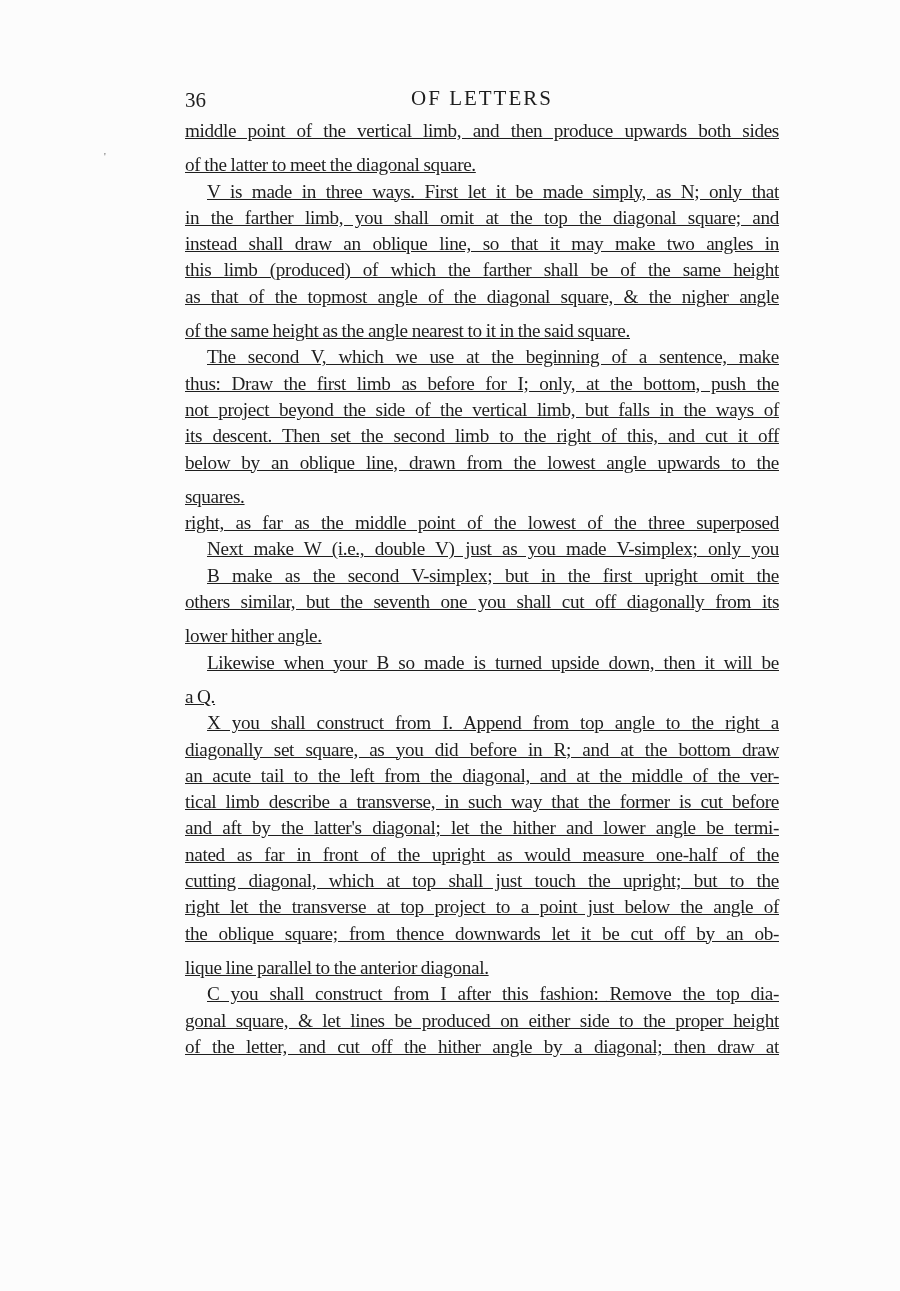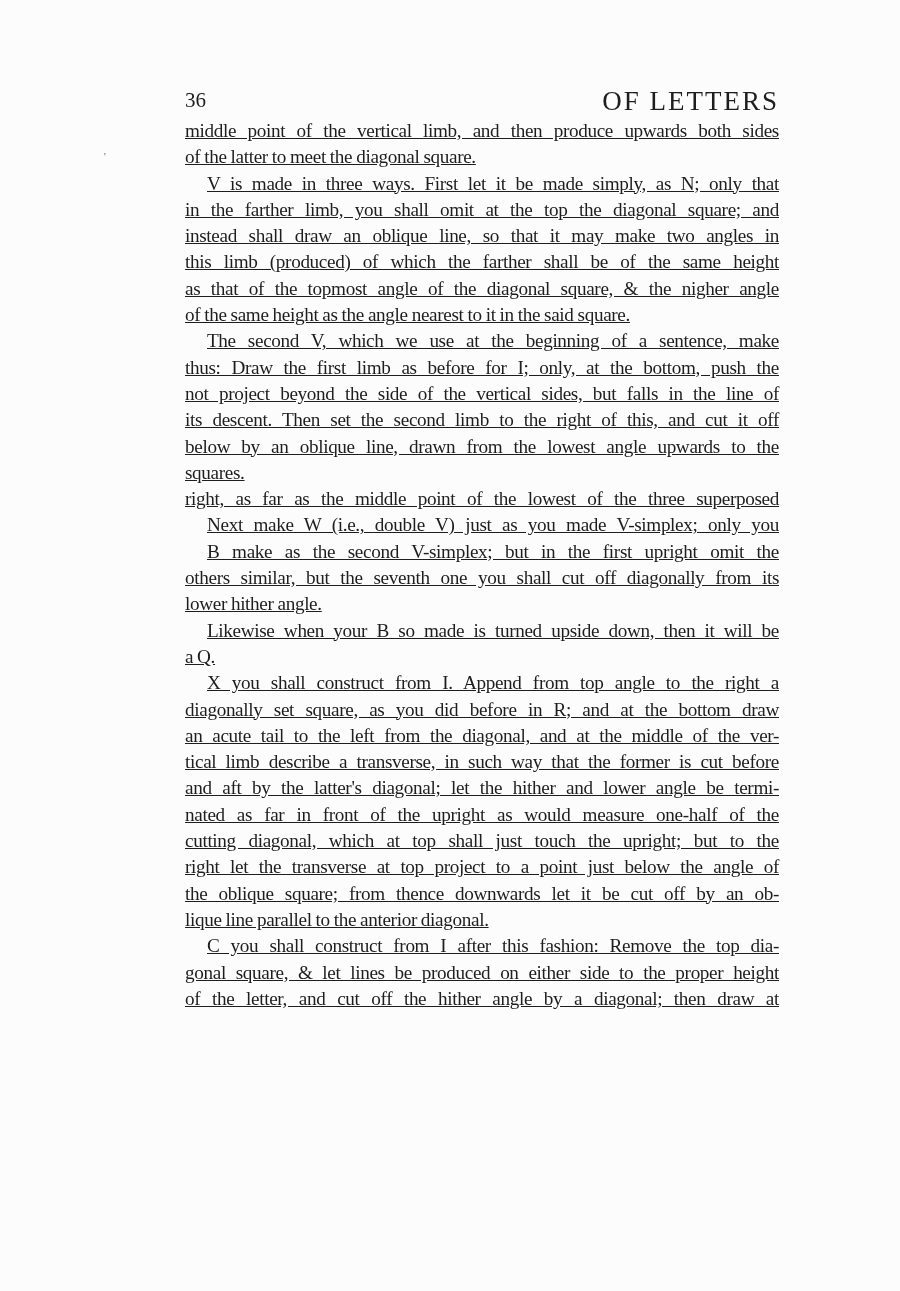--- a/index.html
+++ b/index.html
@@ -22,40 +22,41 @@
     height: 34px;
   }
   .page-number {
     position: absolute;
     left: 0; top: 4px;
     font-size: 21px;
   }
   .running-title {
     position: absolute;
     left: 0; right: 0; top: 2px;
-    text-align: right;
-    font-size: 27px;
+    text-align: center;
+    font-size: 21px;
     letter-spacing: 2px;
   }
   .body-text {
     font-size: 19.2px;
     line-height: 26.3px;
     letter-spacing: -0.35px;
     word-spacing: -0.5px;
     text-decoration: underline;
   }
   .line {
     display: block;
     white-space: nowrap;
     text-align: justify;
     text-align-last: justify;
     height: 26.3px;
   }
   .line.last {
     text-align-last: left;
+    margin-top: 8px;
   }
   .line.indent { padding-left: 22px; }
   .margin-mark {
     position: absolute;
     left: 104px; top: 151px;
     font-size: 10px;
     color: #555;
   }
   .stray-dot {
     position: absolute;
@@ -84,21 +85,21 @@
         <span class="line indent">V is made in three ways. First let it be made simply, as N; only that</span>
         <span class="line">in the farther limb, you shall omit at the top the diagonal square; and</span>
         <span class="line">instead shall draw an oblique line, so that it may make two angles in</span>
         <span class="line">this limb (produced) of which the farther shall be of the same height</span>
         <span class="line">as that of the topmost angle of the diagonal square, &amp; the nigher angle</span>
         <span class="line last">of the same height as the angle nearest to it in the said square.</span>
       </div>
       <div>
         <span class="line indent">The second V, which we use at the beginning of a sentence, make</span>
         <span class="line">thus: Draw the first limb as before for I; only, at the bottom, push the</span>
-        <span class="line">not project beyond the side of the vertical sides, but falls in the line of</span>
+        <span class="line">not project beyond the side of the vertical limb, but falls in the ways of</span>
         <span class="line">its descent. Then set the second limb to the right of this, and cut it off</span>
         <span class="line">below by an oblique line, drawn from the lowest angle upwards to the</span>
         <span class="line last">squares.</span>
         <span class="line">right, as far as the middle point of the lowest of the three superposed</span>
       </div>
       <div>
         <span class="line indent">Next make W (i.e., double V) just as you made V-simplex; only you</span>
       </div>
       <div>
         <span class="line indent">B make as the second V-simplex; but in the first upright omit the</span>

